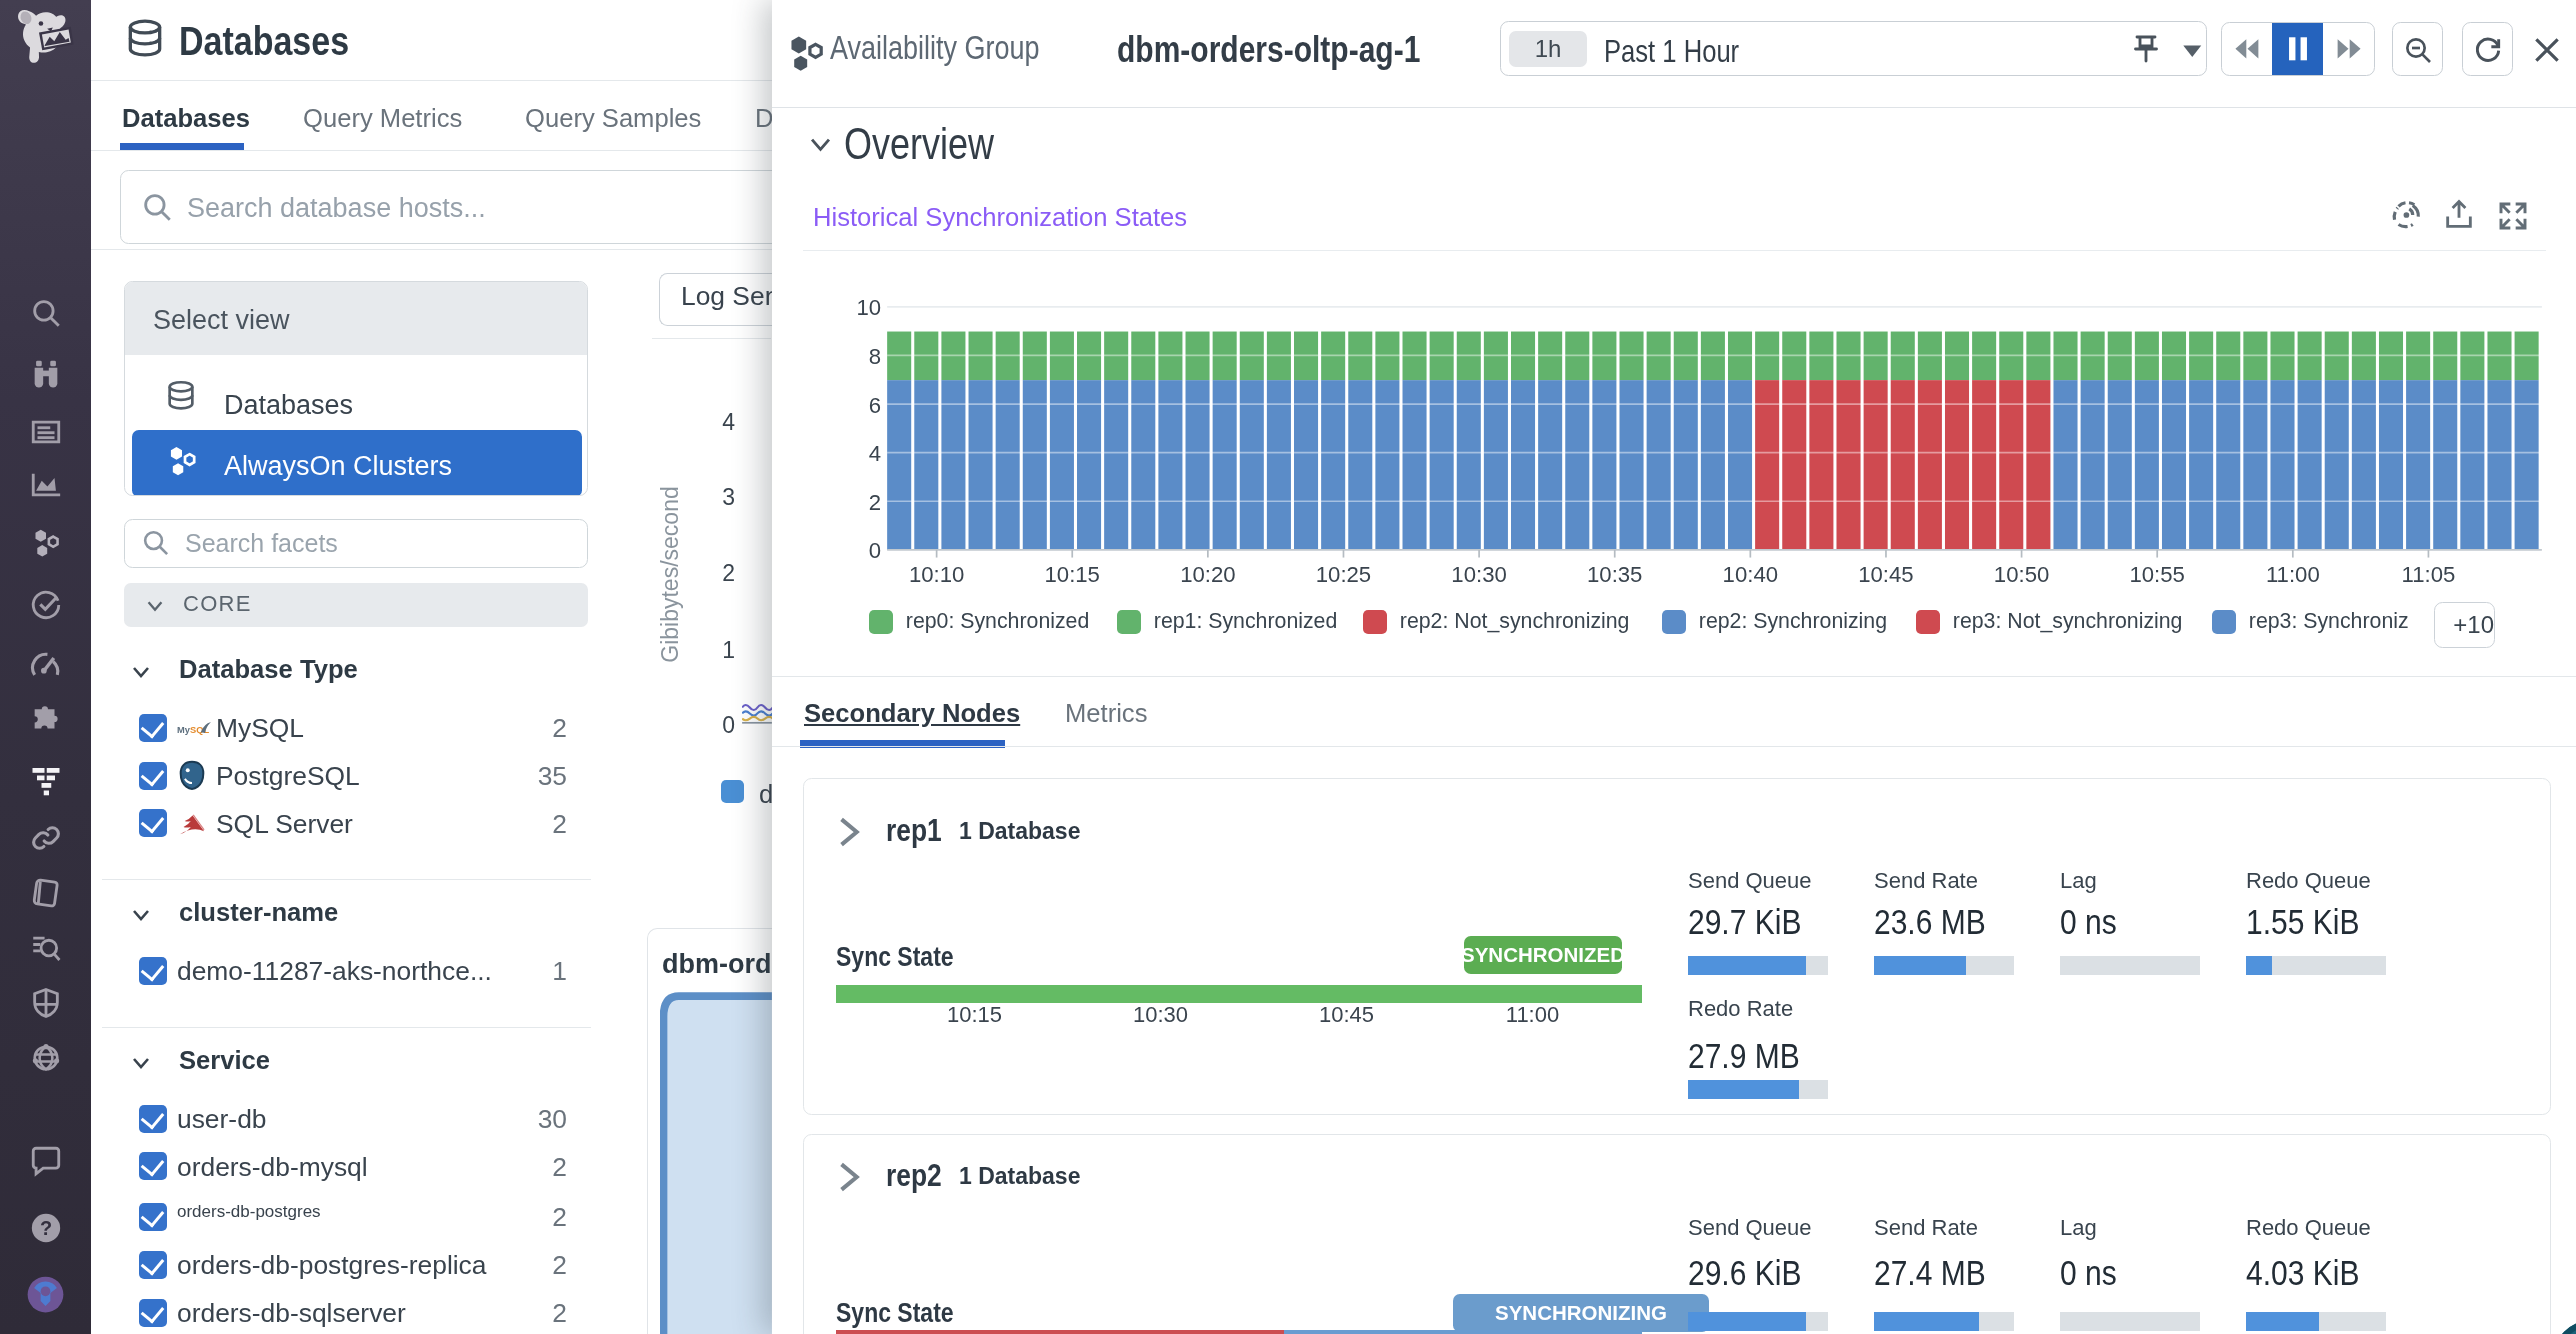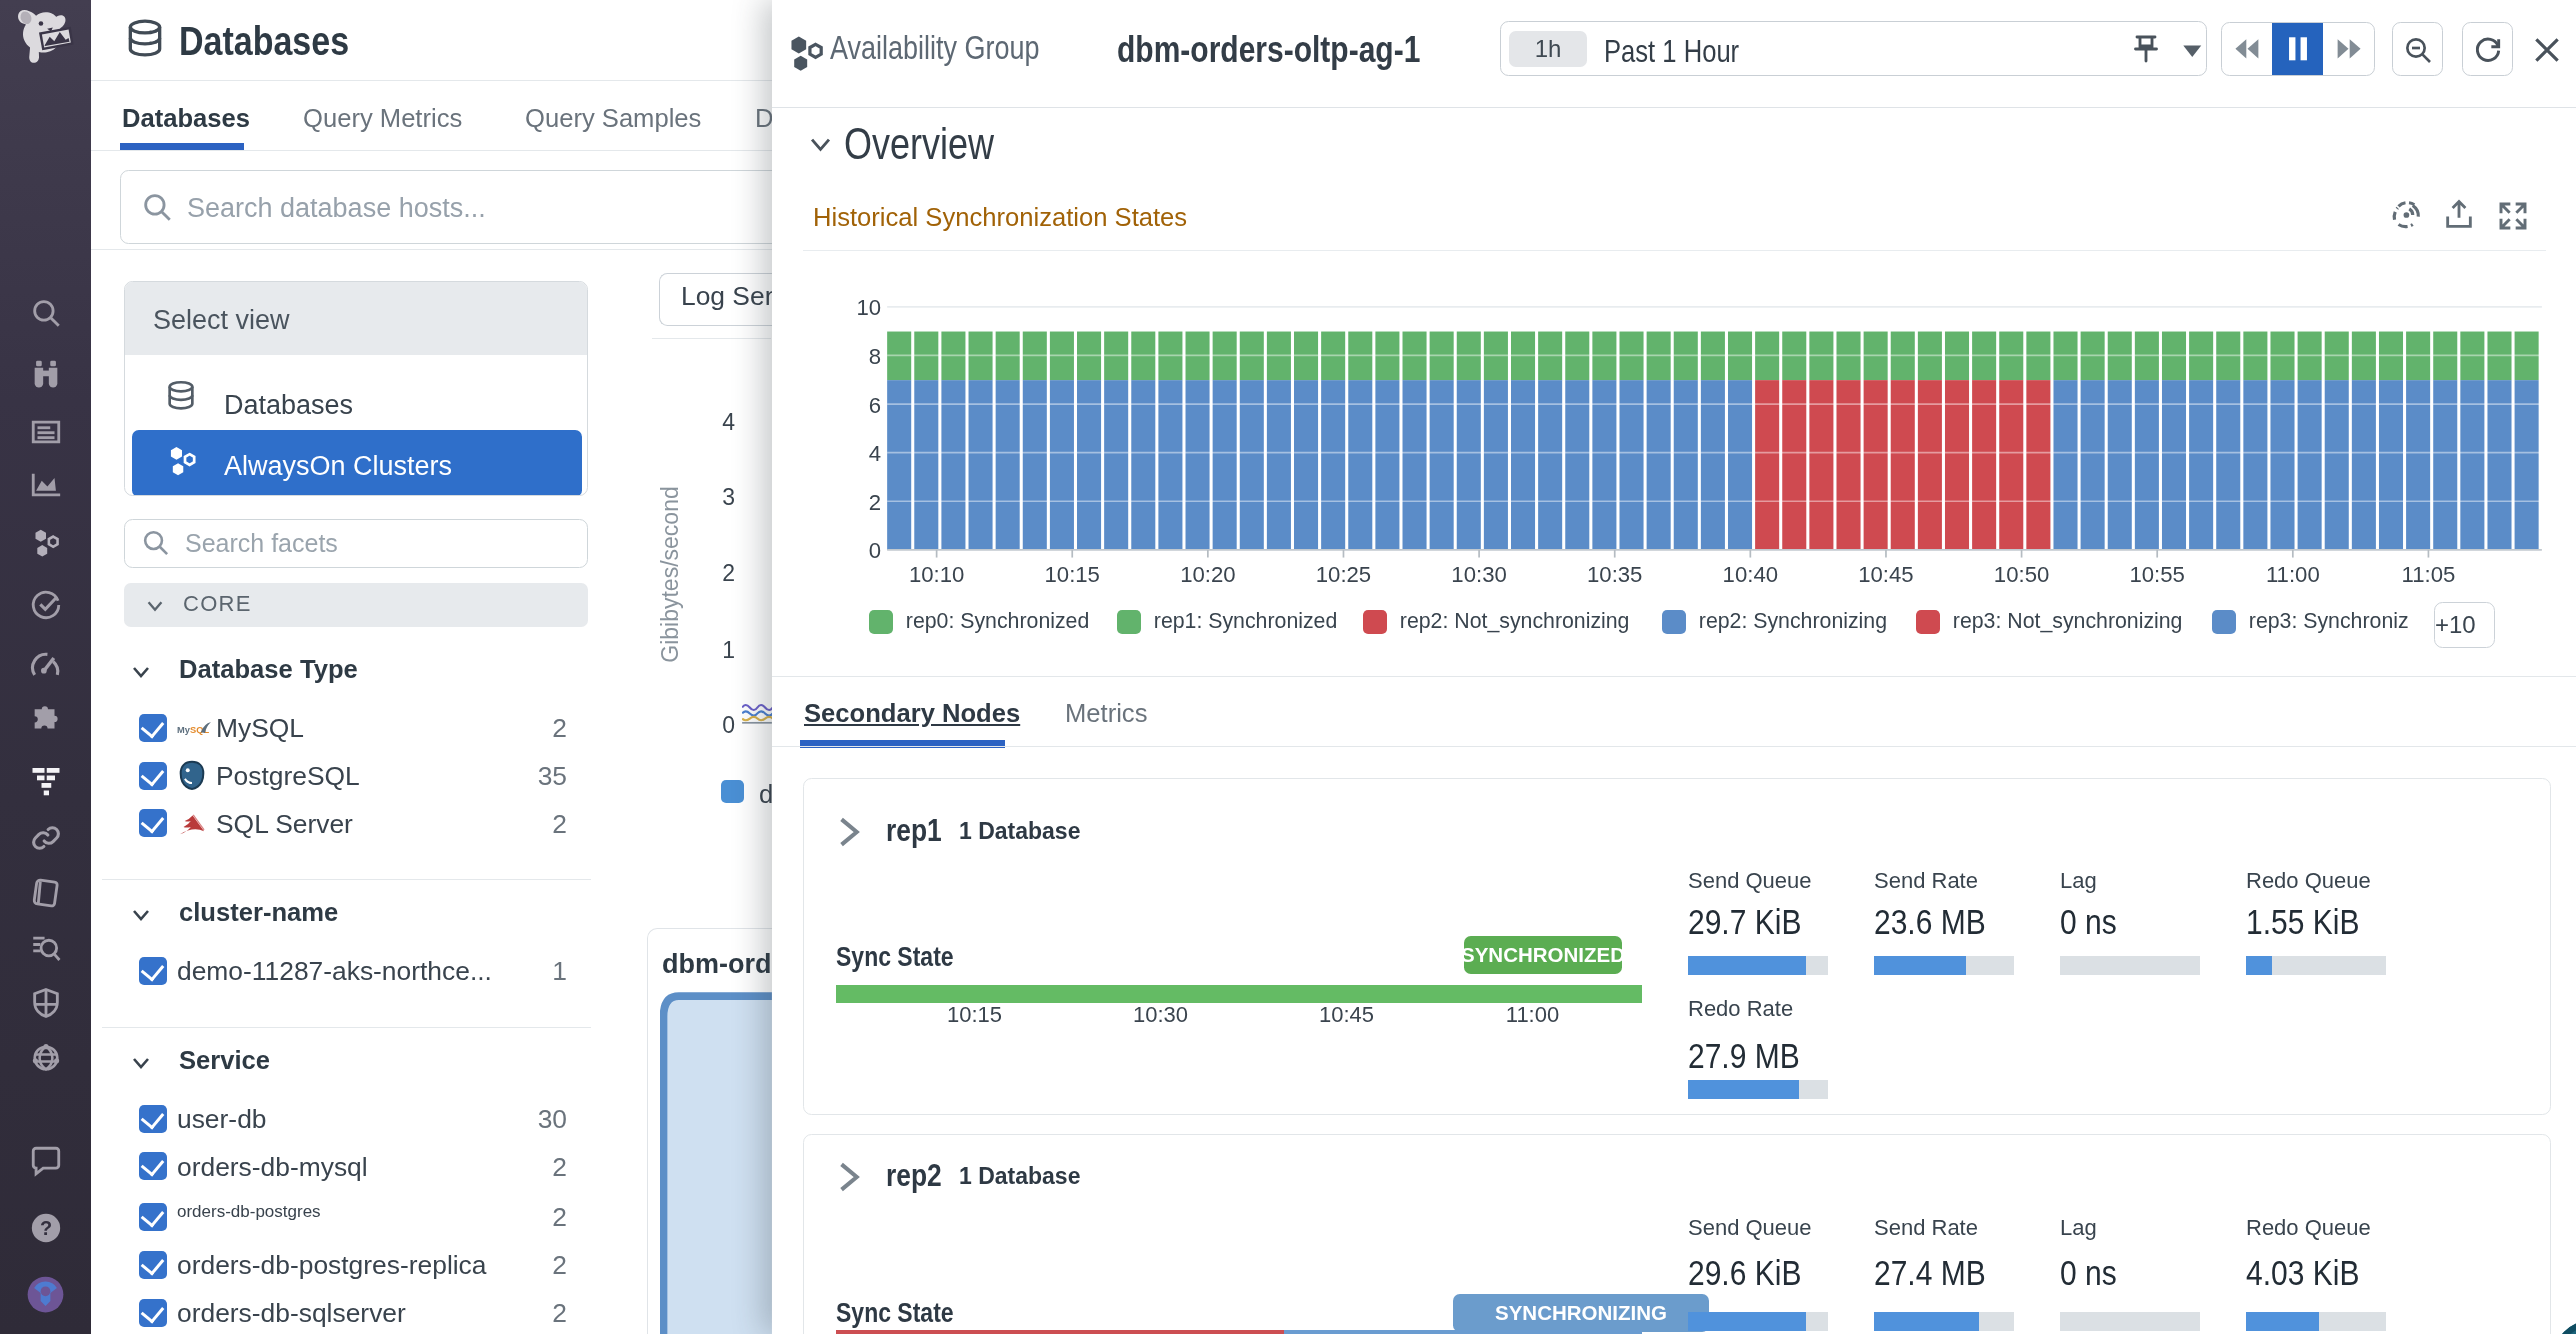--- a/index.html
+++ b/index.html
@@ -389,21 +389,21 @@
         <path d="M20 4 v5.5 h-5.5" fill="none"></path>
       </svg>
     <svg class="abs" style="left:1759px; top:34px;" width="32" height="32" viewBox="0 0 24 24" stroke="#49525b" stroke-width="2.4">
         <path d="M4 4 L20 20 M20 4 L4 20"></path>
       </svg>
 
     <svg class="abs" style="left:34px; top:130px;" width="29" height="29" viewBox="0 0 24 24" fill="none" stroke="#49525b" stroke-width="2.4">
         <path d="M5 8 l7 8 l7 -8"></path>
       </svg>
     <div class="abs" style="left:72px; top:123px; font-size:36px; color:#333d47;"><span class="sy">Overview</span></div>
-    <div class="abs" style="left:41px; top:203px; font-size:25.6px; color:#a16207;">Historical Synchronization States</div>
+    <div class="abs" style="left:41px; top:203px; font-size:25.6px; color:#8b5cf6;">Historical Synchronization States</div>
     <svg class="abs" style="left:1617px; top:196px;" width="38" height="38" viewBox="0 0 24 24" fill="none" stroke="#626d76" stroke-width="2">
         <circle cx="11" cy="12" r="1.8" fill="#626d76" stroke="none"></circle>
         <path d="M6 6.5 a8 8 0 0 1 10 -1" stroke-dasharray="5 2.2"></path>
         <path d="M3.5 15 a8.5 8.5 0 0 1 2 -7.5" stroke-dasharray="5 2.2"></path>
         <path d="M15 12 a4.5 4.5 0 0 0 -2.2 -3.8"></path>
         <path d="M18.5 13 a8 8 0 0 0 -3.5 -7"></path>
         <path d="M6 18 a8 8 0 0 0 9 0" stroke-dasharray="6 2.2"></path>
       </svg>
     <svg class="abs" style="left:1670px; top:198px;" width="34" height="34" viewBox="0 0 24 24" fill="none" stroke="#626d76" stroke-width="2">
         <path d="M12 14 V3 M7.5 7 L12 2.5 L16.5 7"></path>
@@ -574,21 +574,21 @@
       <line x1="1942" y1="315" x2="1942" y2="324" stroke="#b5bcc2" stroke-width="2"></line>
       <text x="1942" y="353" text-anchor="middle" font-size="26" fill="#3a444e" font-family="Liberation Sans">11:05</text>
       </svg>
 
     <div class="lg" style="left:97px;"><span class="sq" style="background:#62b36c;"></span>rep0: Synchronized</div>
     <div class="lg" style="left:345px;"><span class="sq" style="background:#62b36c;"></span>rep1: Synchronized</div>
     <div class="lg" style="left:591px;"><span class="sq" style="background:#cf4a50;"></span>rep2: Not_synchronizing</div>
     <div class="lg" style="left:890px;"><span class="sq" style="background:#5b8cc8;"></span>rep2: Synchronizing</div>
     <div class="lg" style="left:1144px;"><span class="sq" style="background:#cf4a50;"></span>rep3: Not_synchronizing</div>
     <div class="lg" style="left:1440px; width:196px; overflow:hidden; white-space:nowrap;"><span class="sq" style="background:#5b8cc8;"></span>rep3: Synchronizing</div>
-    <div class="abs" style="left:1662px; top:602px; width:61px; height:46px; border:1.7px solid #ccd2d8; border-radius:8.5px; font-size:24px; color:#39444e; text-align:left; line-height:44px; background:#fff;">+10</div>
+    <div class="abs" style="left:1662px; top:602px; width:61px; height:46px; border:1.7px solid #ccd2d8; border-radius:8.5px; font-size:24px; color:#39444e; text-align:right; line-height:44px; background:#fff;">+10</div>
     <div class="divider" style="left:0; top:676px; width:1804px; background:#e3e7ea;"></div>
 
     <div class="abs" style="left:32px; top:699px; font-size:25.6px; font-weight:600; color:#2e3944;text-decoration:underline;">Secondary Nodes</div>
     <div class="abs" style="left:293px; top:699px; font-size:25.6px; color:#6a737c;">Metrics</div>
     <div class="abs" style="left:28px; top:740px; width:205px; height:7.7px; background:#2c62c2;"></div>
     <div class="divider" style="left:0; top:746px; width:1804px; background:#e3e7ea;"></div>
 
     <div class="card" style="left:31px; top:778px; height:337px;">
       <svg class="abs" style="left:34px; top:37px;" width="24" height="32" viewBox="0 0 14 19" fill="none" stroke="#7a848d" stroke-width="2.4">
           <path d="M2 2 l9 7.5 l-9 7.5"></path>

